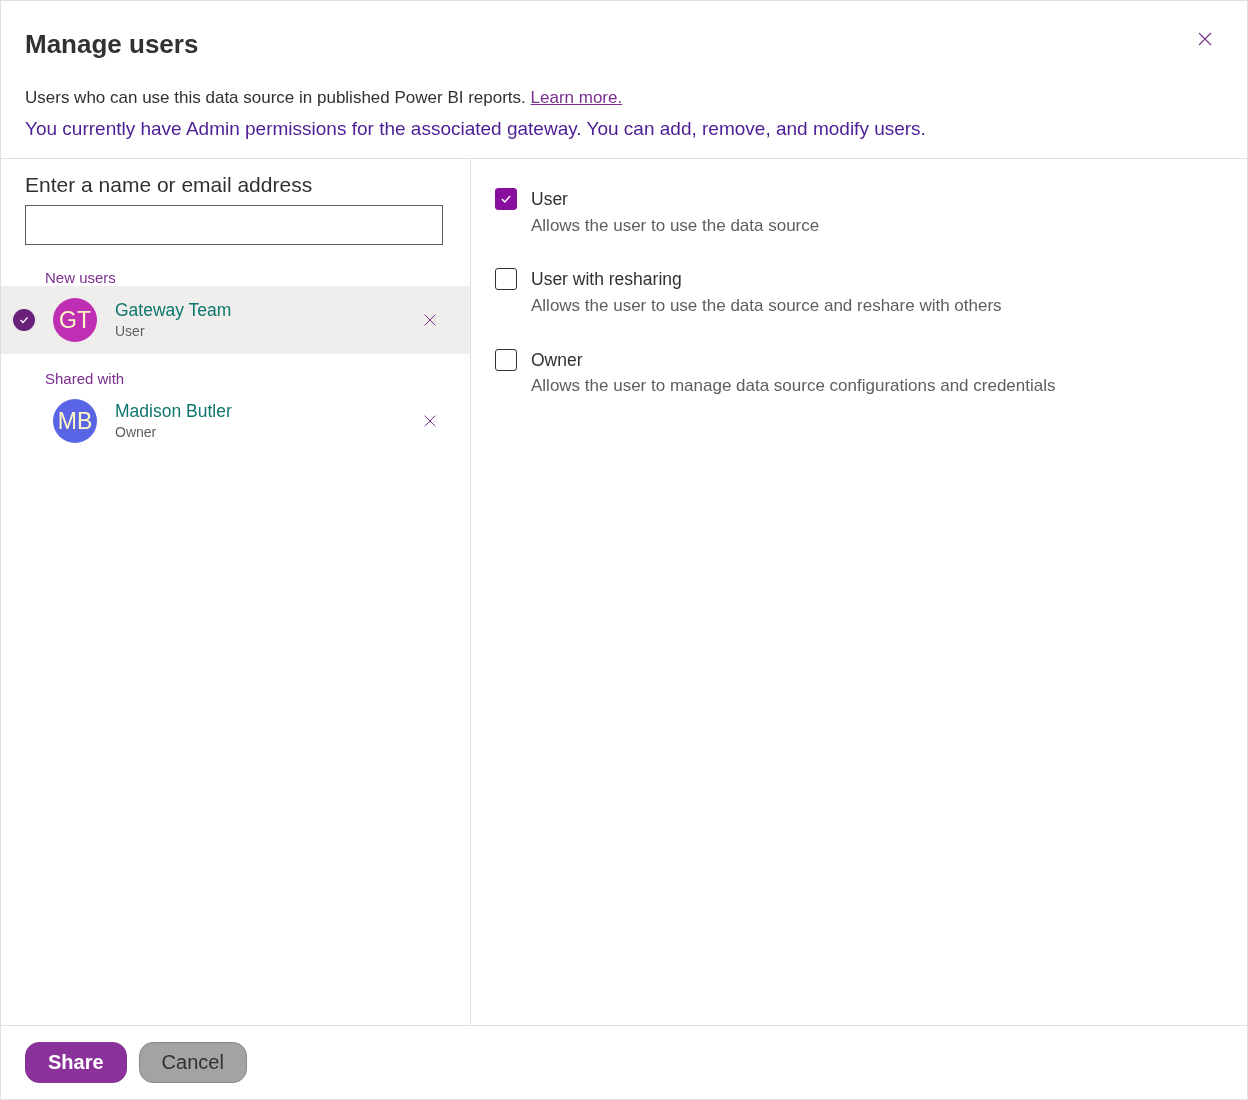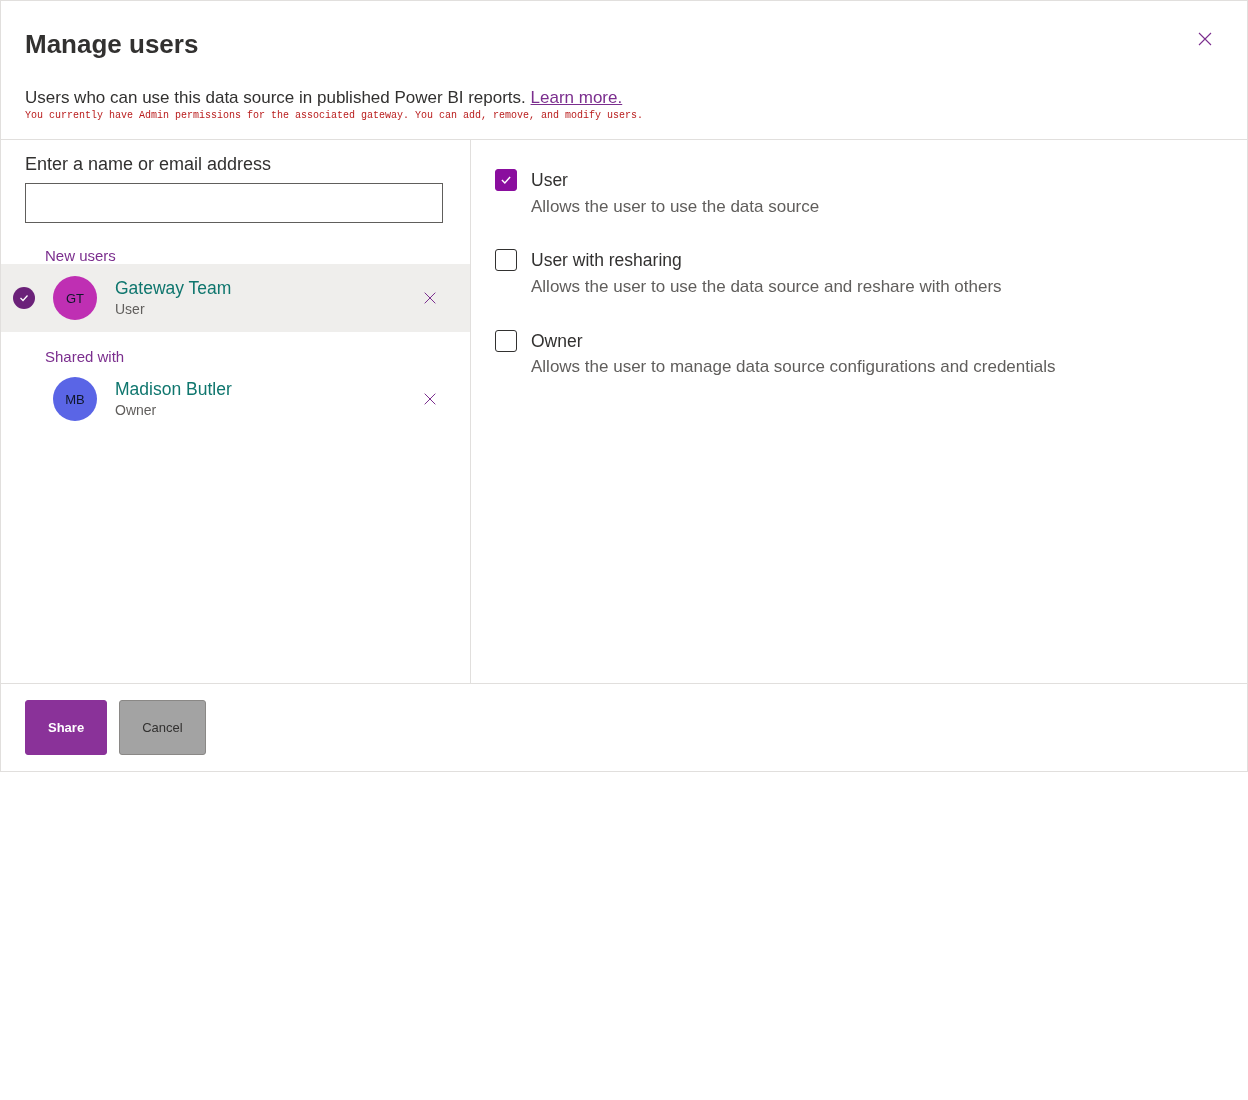--- a/index.html
+++ b/index.html
@@ -9,51 +9,50 @@
     }
     body {
       font-family: "Segoe UI", -apple-system, BlinkMacSystemFont, sans-serif;
       background: #fff;
       color: #323130;
       width: 1248px;
       height: 1100px;
     }
     .dialog {
       width: 1248px;
-      height: 772px;
+      height: 1100px;
       border: 1px solid #e1dfdd;
       display: flex;
       flex-direction: column;
       position: relative;
     }
     .dialog-header {
       padding: 28px 24px 18px 24px;
       border-bottom: 1px solid #e1dfdd;
       position: relative;
     }
     .dialog-title {
       font-size: 26px;
       font-weight: 600;
       color: #323130;
       margin-bottom: 28px;
     }
     .description {
       font-size: 17px;
       color: #323130;
-      margin-bottom: 2px;
+      margin-bottom: 10px;
     }
     .learn-more {
       color: #7b2e8e;
       text-decoration: underline;
       cursor: pointer;
     }
     .perm-note {
-      font-size: 10px;
-      color: #b91c1c;
-      font-family: Liberation Mono, monospace;
+      font-size: 19px;
+      color: #4c1d95;
     }
     .close-button {
       position: absolute;
       top: 22px;
       right: 26px;
       width: 32px;
       height: 32px;
       display: flex;
       align-items: center;
       justify-content: center;
@@ -79,21 +78,21 @@
       flex-direction: column;
     }
     .right-panel {
       flex: 1;
       padding: 28px 24px;
     }
     .input-section {
       padding: 14px 24px 8px 24px;
     }
     .input-label {
-      font-size: 18px;
+      font-size: 21px;
       color: #323130;
       margin-bottom: 8px;
       display: block;
     }
     .name-input {
       width: 418px;
       height: 40px;
       border: 1px solid #605e5c;
       padding: 0 10px;
       font-size: 15px;
@@ -136,22 +135,22 @@
       margin-right: 18px;
       flex-shrink: 0;
     }
     .avatar {
       width: 44px;
       height: 44px;
       border-radius: 50%;
       display: flex;
       align-items: center;
       justify-content: center;
-      color: #0f172a;
-      font-size: 13px;
+      color: #fef9c3;
+      font-size: 23px;
       font-weight: 400;
       margin-right: 18px;
       flex-shrink: 0;
     }
     .avatar.magenta { background: #bf2fb3; }
     .avatar.blue { background: #5a65e6; }
     .user-info {
       flex: 1;
     }
     .user-name {
@@ -224,23 +223,23 @@
       line-height: 1.4;
       margin-top: 2px;
     }
     .dialog-footer {
       border-top: 1px solid #e1dfdd;
       padding: 16px 24px;
       display: flex;
       gap: 12px;
     }
     .btn {
-      padding: 19px 22px;
-      font-size: 13px;
-      border-radius: 3px;
+      padding: 8px 22px;
+      font-size: 20px;
+      border-radius: 14px;
       cursor: pointer;
       border: 1px solid transparent;
       font-family: inherit;
     }
     .btn-primary {
       background: #8a3299;
       color: #fff;
       border-color: #8a3299;
       font-weight: 600;
     }

